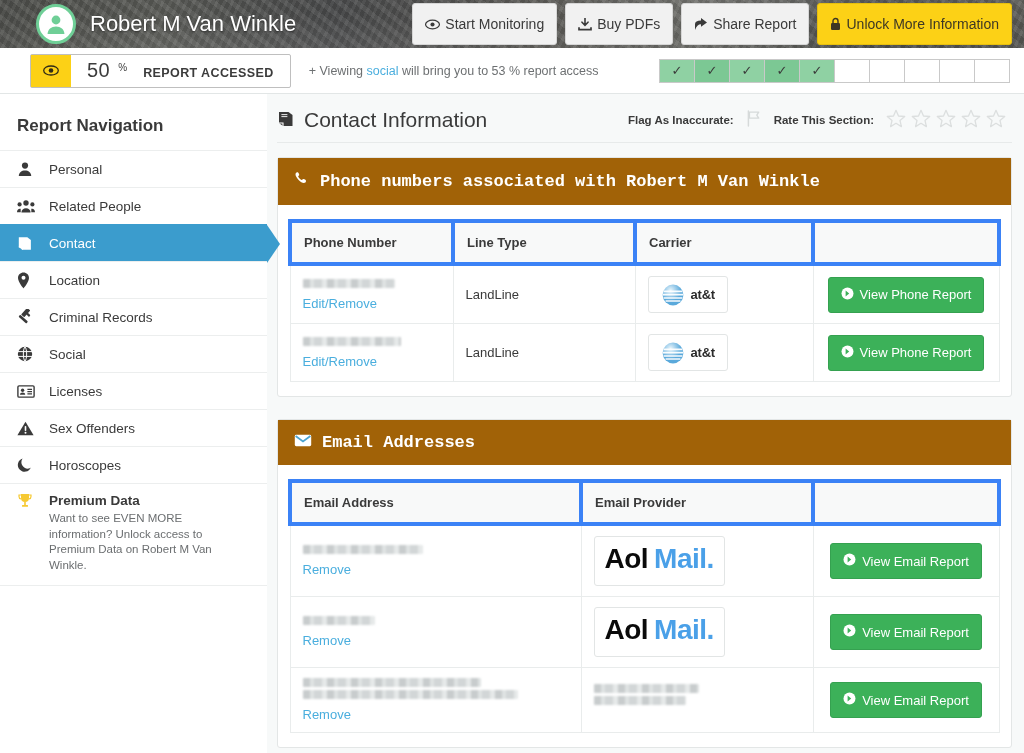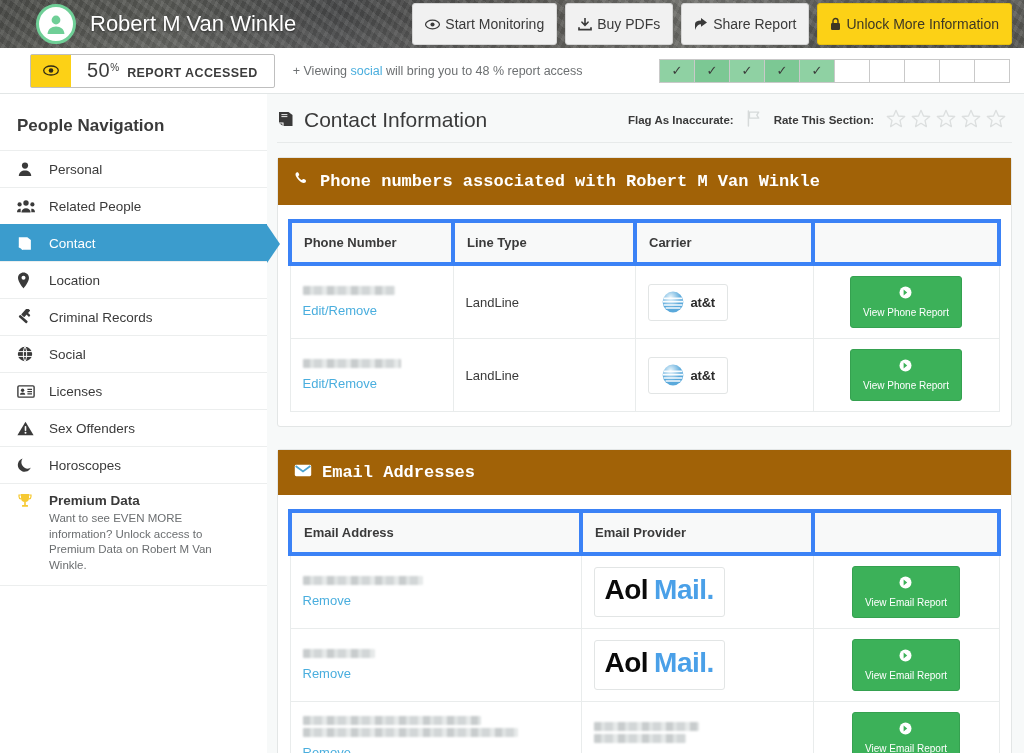--- a/index.html
+++ b/index.html
@@ -71,21 +71,21 @@
     display: flex; align-items: center;
     border: 1px solid #bfbfbf; border-radius: 2px;
     height: 34px; background: #fff;
   }
   .acc-eye {
     width: 40px; height: 100%;
     background: #fcd116;
     display:flex; align-items:center; justify-content:center;
   }
   .acc-txt {
-    padding: 0 16px; display:flex; align-items:baseline; gap:0;
+    padding: 0 16px; display:flex; align-items:baseline; gap:8px;
     color: #3c3c3c;
   }
   .acc-num { font-size: 20px; font-weight: 400; letter-spacing: .5px; }
   .acc-pct { font-size: 10px; position: relative; top: -6px; }
   .acc-label { font-size: 12.5px; font-weight: bold; letter-spacing: .4px; margin-left: 8px; }
   .acc-note {
     margin-left: 18px; font-size: 12.5px; color: #6d7072; white-space: nowrap;
   }
   .acc-note a { color: #4aaede; text-decoration: none; }
   .steps {
@@ -214,21 +214,21 @@
     border: 1px solid #e2e5e5; border-radius: 3px; background:#fff;
     height: 50px; padding: 0 10px; gap: 6px;
     line-height: 44px;
   }
   .aol-a { font-size: 28px; font-weight: bold; color: #0a0a0a; letter-spacing: -.5px; }
   .aol-m { font-size: 28px; font-weight: bold; color: #4aa0e8; letter-spacing: -.5px; }
   .gbtn {
     display: inline-flex; align-items: center; justify-content:center; gap: 6px;
     background: #3cb159; color: #fff;
     border: 1px solid #35a150; border-radius: 3px;
-    font-size: 10px; padding: 9px 12px; cursor: pointer; white-space: nowrap; flex-direction: column;
+    font-size: 13px; padding: 9px 12px; cursor: pointer; white-space: nowrap;
   }
   .cell-act { text-align: center; }
   .col-act { width: 186px; }
   .col-type { width: 182px; }
   .col-carrier { width: 178px; }
   .col-provider { width: 232px; }
 </style>
 </head>
 <body>
 
@@ -294,41 +294,41 @@
           </svg>
       </div>
       <div class="acc-txt">
         <span class="acc-num">50</span>
         <span class="acc-pct">%</span>
         <span class="acc-label">REPORT ACCESSED</span>
       </div>
     </div>
 
     <div class="acc-note">
-      <span>+ Viewing </span><a>social</a><span> will bring you to 48 % report access</span>
+      <span>+ Viewing </span><a>social</a><span> will bring you to 53 % report access</span>
     </div>
 
     <div class="steps" id="steps">
         <div class="step done lite">✓</div>
         <div class="step done">✓</div>
         <div class="step done lite">✓</div>
         <div class="step done">✓</div>
         <div class="step done lite">✓</div>
         <div class="step"></div>
         <div class="step"></div>
         <div class="step"></div>
         <div class="step"></div>
         <div class="step"></div>
       </div>
   </div>
 
   <div class="body">
 
     <aside class="sidebar">
-      <div class="sidebar-title">People Navigation</div>
+      <div class="sidebar-title">Report Navigation</div>
       <ul class="navlist" id="navlist">
           <li class="navitem">
             <span class="nico">
               <svg width="16" height="16" viewBox="0 0 16 16">
                 <circle cx="8" cy="4.6" r="3.1" fill="currentColor"></circle>
                 <path d="M1.8 15c0-3.6 2.8-5.6 6.2-5.6S14.2 11.4 14.2 15z" fill="currentColor"></path>
               </svg>
             </span>
             <span class="nlabel">Personal</span>
           </li>

